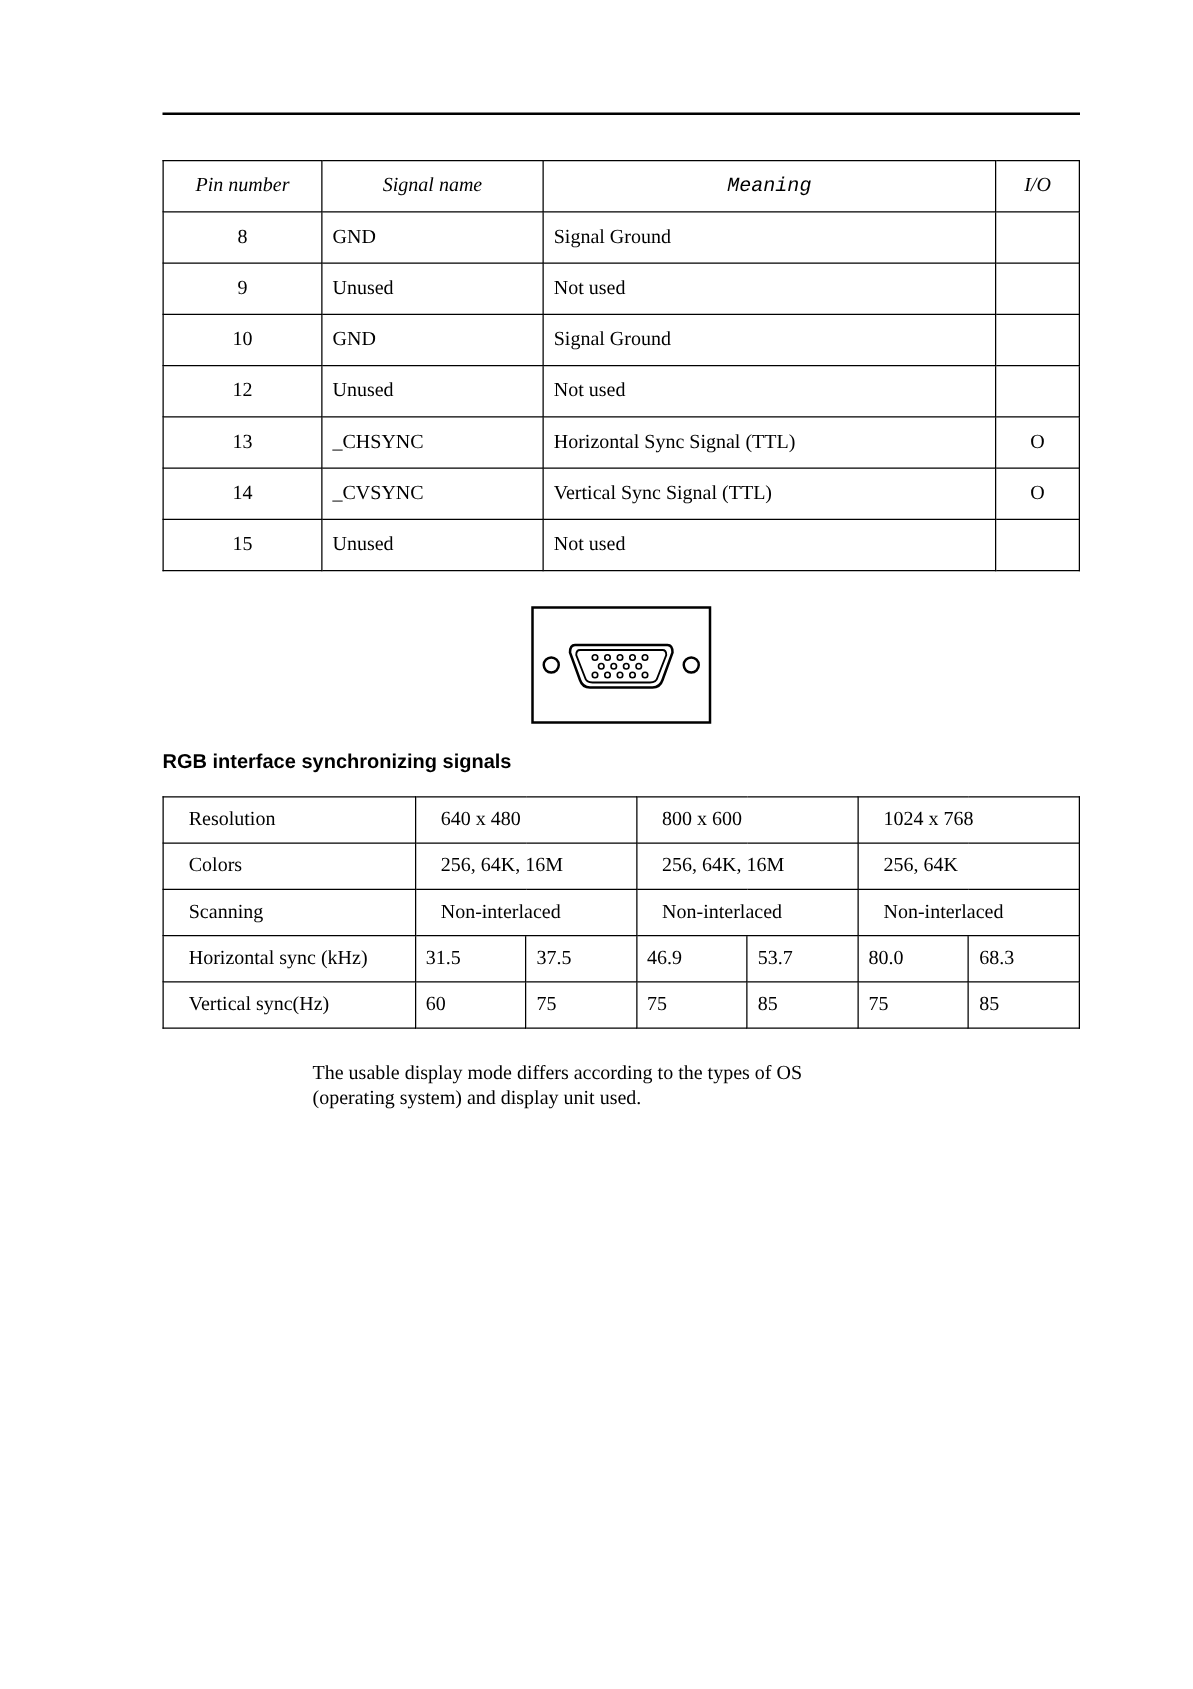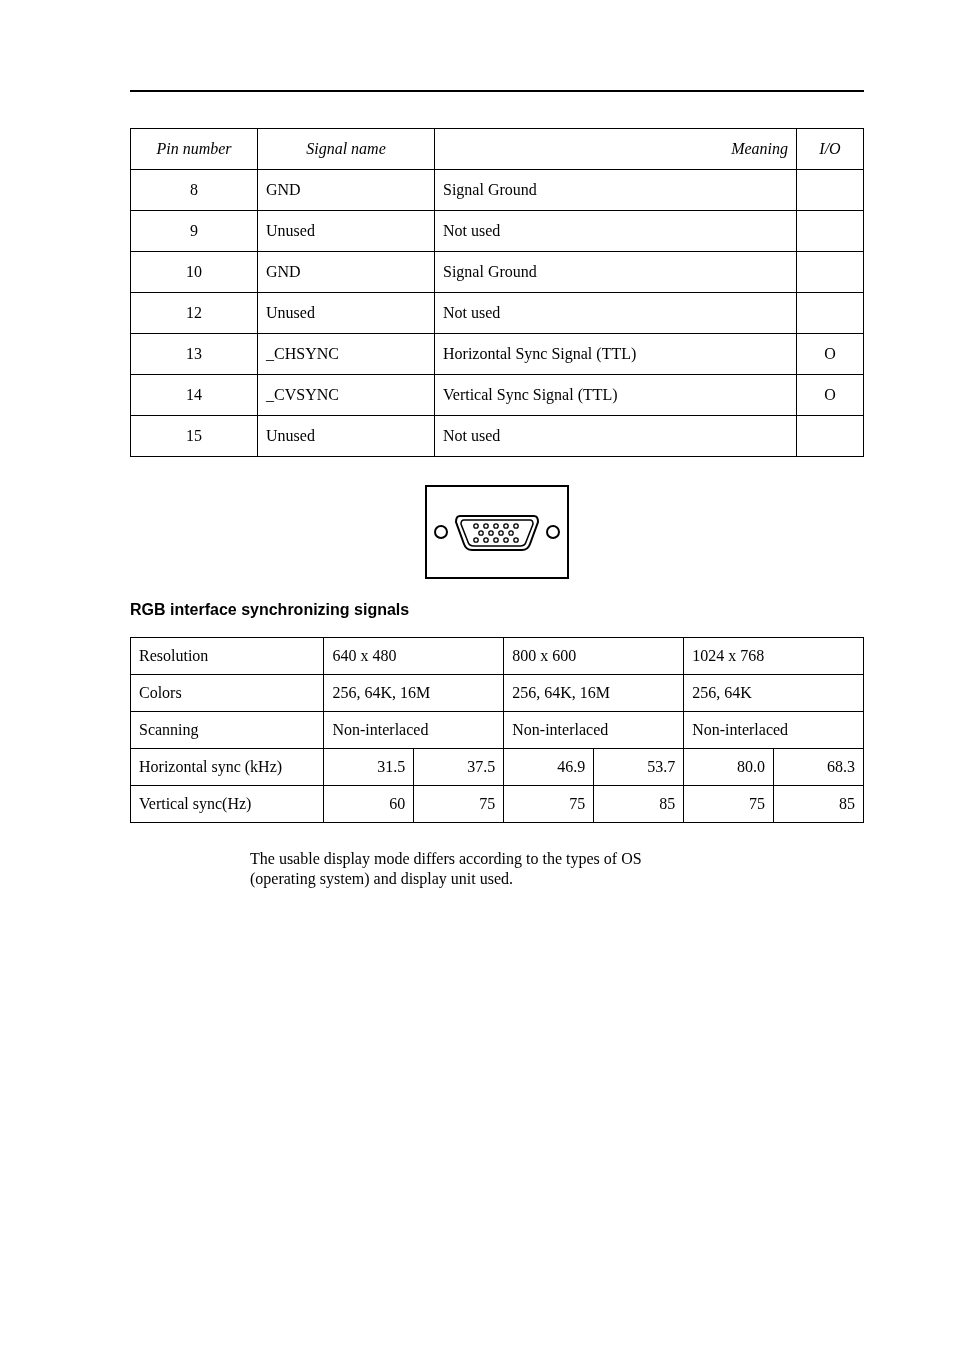--- a/index.html
+++ b/index.html
@@ -40,21 +40,21 @@
   }
   .t1 td, .t1 th {
     height: 32px;
   }
   .t1 .c1 { width: 110px; text-align: center; }
   .t1 .c2 { width: 160px; }
   .t1 .c3 { width: auto; }
   .t1 .c4 { width: 50px; text-align: center; }
   .t1 thead td { font-style: italic; text-align: center; }
   .t1 thead .c2 { text-align: center; }
-  .t1 thead .c3 { text-align: right; }
+  .t1 thead .c3 { text-align: center; font-family: Liberation Mono, monospace; }
 
   .connector-wrap {
     display: flex;
     justify-content: center;
     margin: 28px 0 22px 0;
   }
   .connector {
     width: 140px;
     height: 90px;
     border: 2px solid #000;
@@ -79,22 +79,22 @@
   .heading2 {
     font-family: Arial, Helvetica, sans-serif;
     font-weight: bold;
     font-size: 16px;
     margin: 12px 0 18px 0;
   }
 
   .t2 td { height: 28px; }
   .t2 .r1 { width: 210px; }
   .t2 .group { width: 174px; }
-  .t2 .half { width: 87px; text-align: right; }
-  .t2 .left { text-align: left; padding-left: 8px; }
+  .t2 .half { width: 87px; text-align: left; }
+  .t2 .left { text-align: left; padding-left: 20px; }
 
   .footnote {
     font-size: 16px;
     margin: 26px 0 0 120px;
     line-height: 1.25;
   }
 </style>
 </head>
 <body>
 

